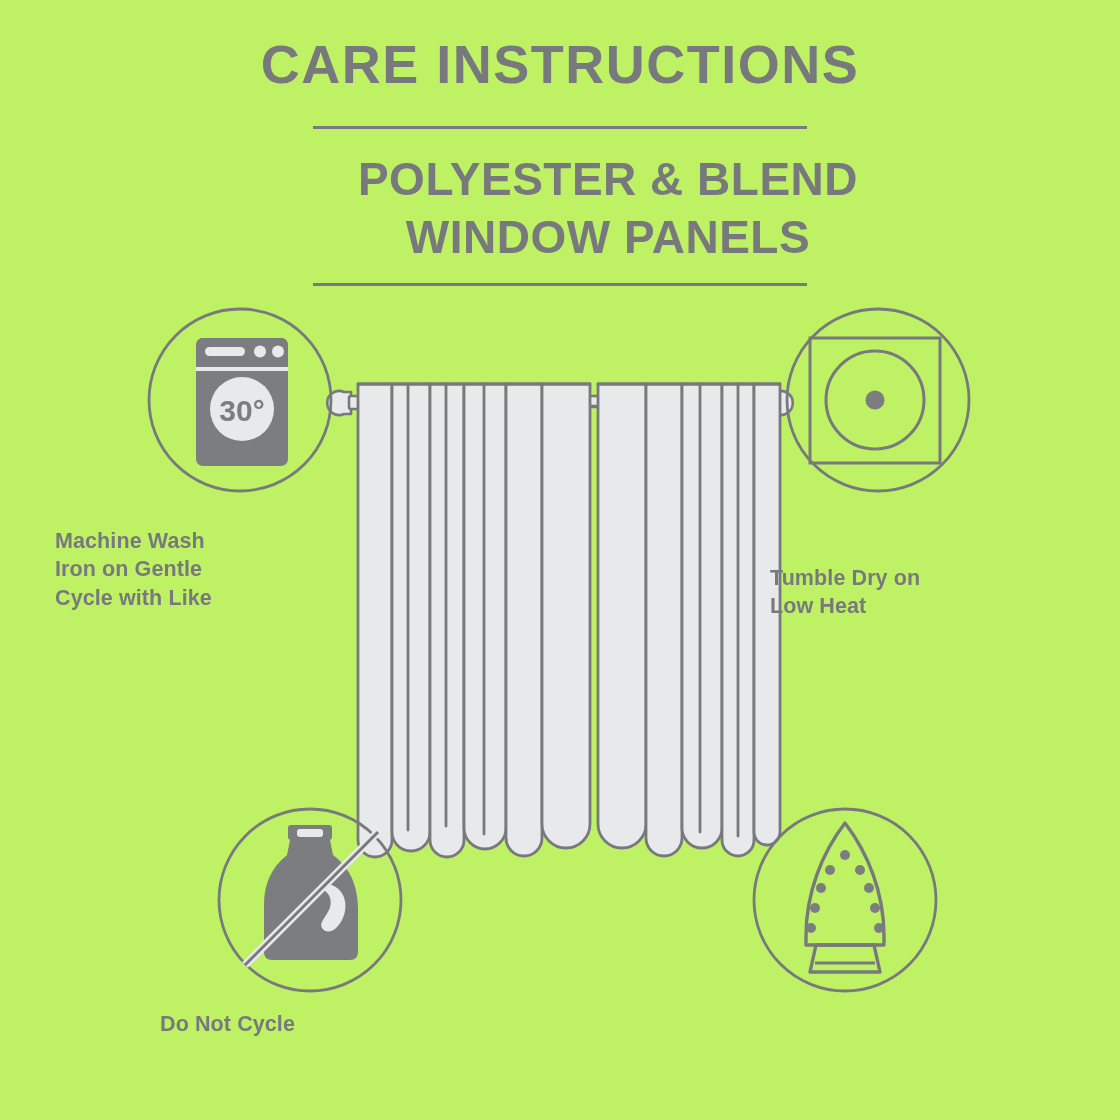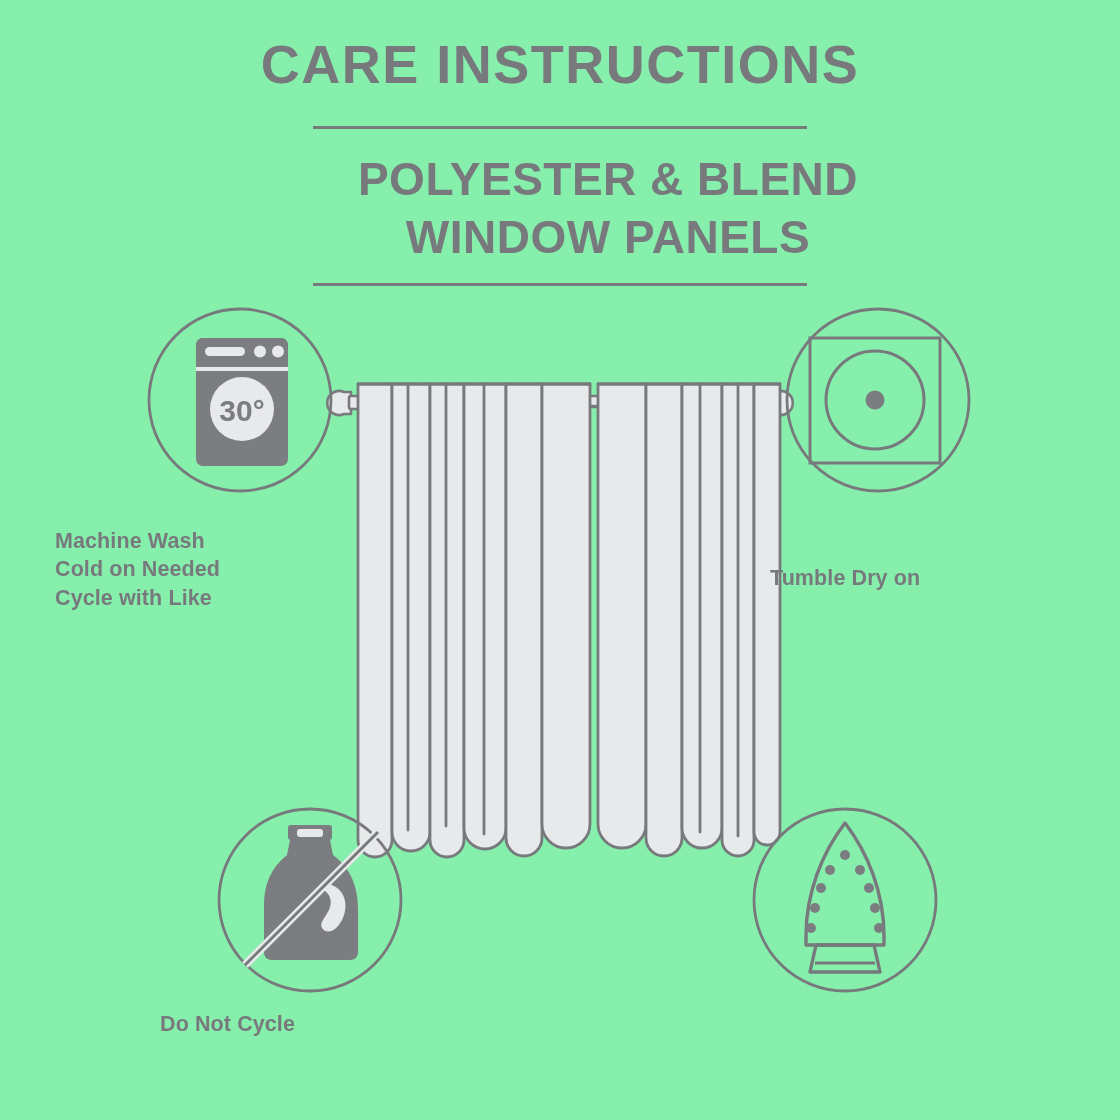--- a/index.html
+++ b/index.html
@@ -8,21 +8,21 @@
     padding: 0;
     background: #e8e9ea;
   }
   body {
     font-family: "Liberation Sans", sans-serif;
   }
   #page {
     position: relative;
     width: 1120px;
     height: 1120px;
-    background: #86efac;
+    background: #bef264;
     overflow: hidden;
   }
   
   .title {
     position: absolute;
     left: 0;
     top: 36px;
     width: 1120px;
     text-align: center;
     font-size: 54px;
@@ -206,26 +206,27 @@
         <circle cx="860" cy="870" r="5" fill="#7b7d81"></circle>
         <circle cx="869" cy="888" r="5" fill="#7b7d81"></circle>
         <circle cx="875" cy="908" r="5" fill="#7b7d81"></circle>
         <circle cx="879" cy="928" r="5" fill="#7b7d81"></circle>
       </g>
     </g>
   </svg>
 
   <div class="caption" id="cap-wash">
     <span class="caption-line">Machine Wash</span>
-    <span class="caption-line">Cold on Needed</span>
+    <span class="caption-line">Iron on Gentle</span>
     <span class="caption-line">Cycle with Like</span>
   </div>
 
   <div class="caption" id="cap-dry">
     <span class="caption-line">Tumble Dry on</span>
+    <span class="caption-line">Low Heat</span>
   </div>
 
   <div class="caption" id="cap-bleach">
     <span class="caption-line">Do Not Cycle</span>
   </div>
 
 
 </div>
 
 </body></html>

